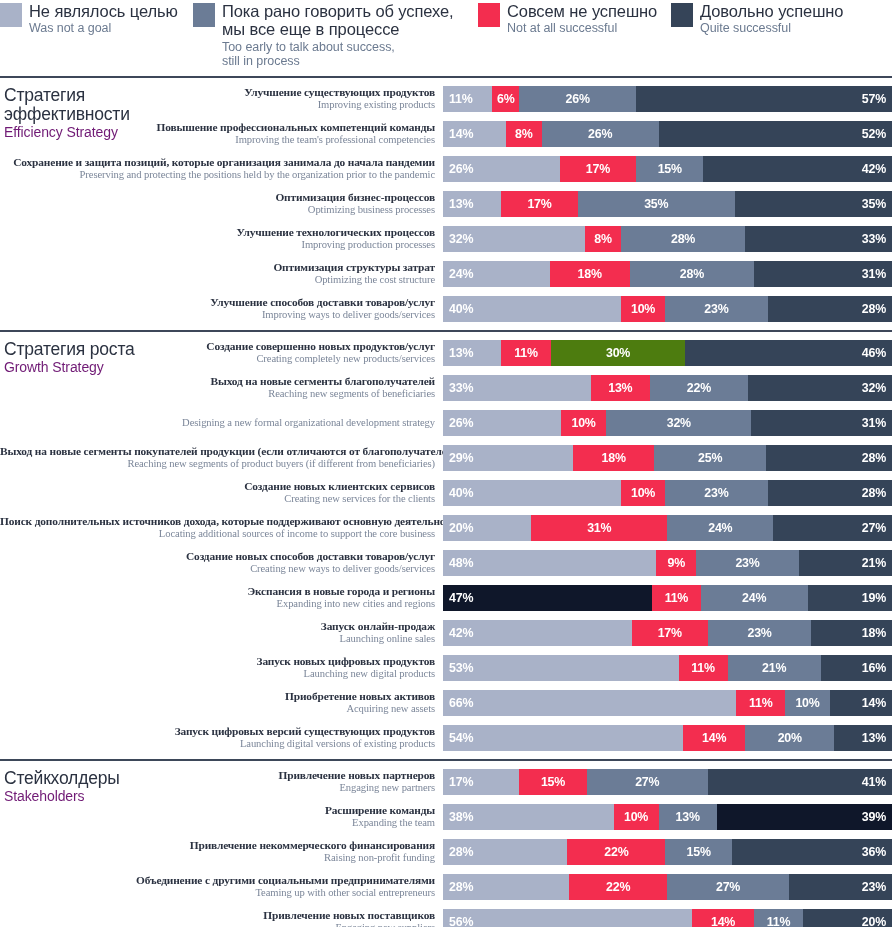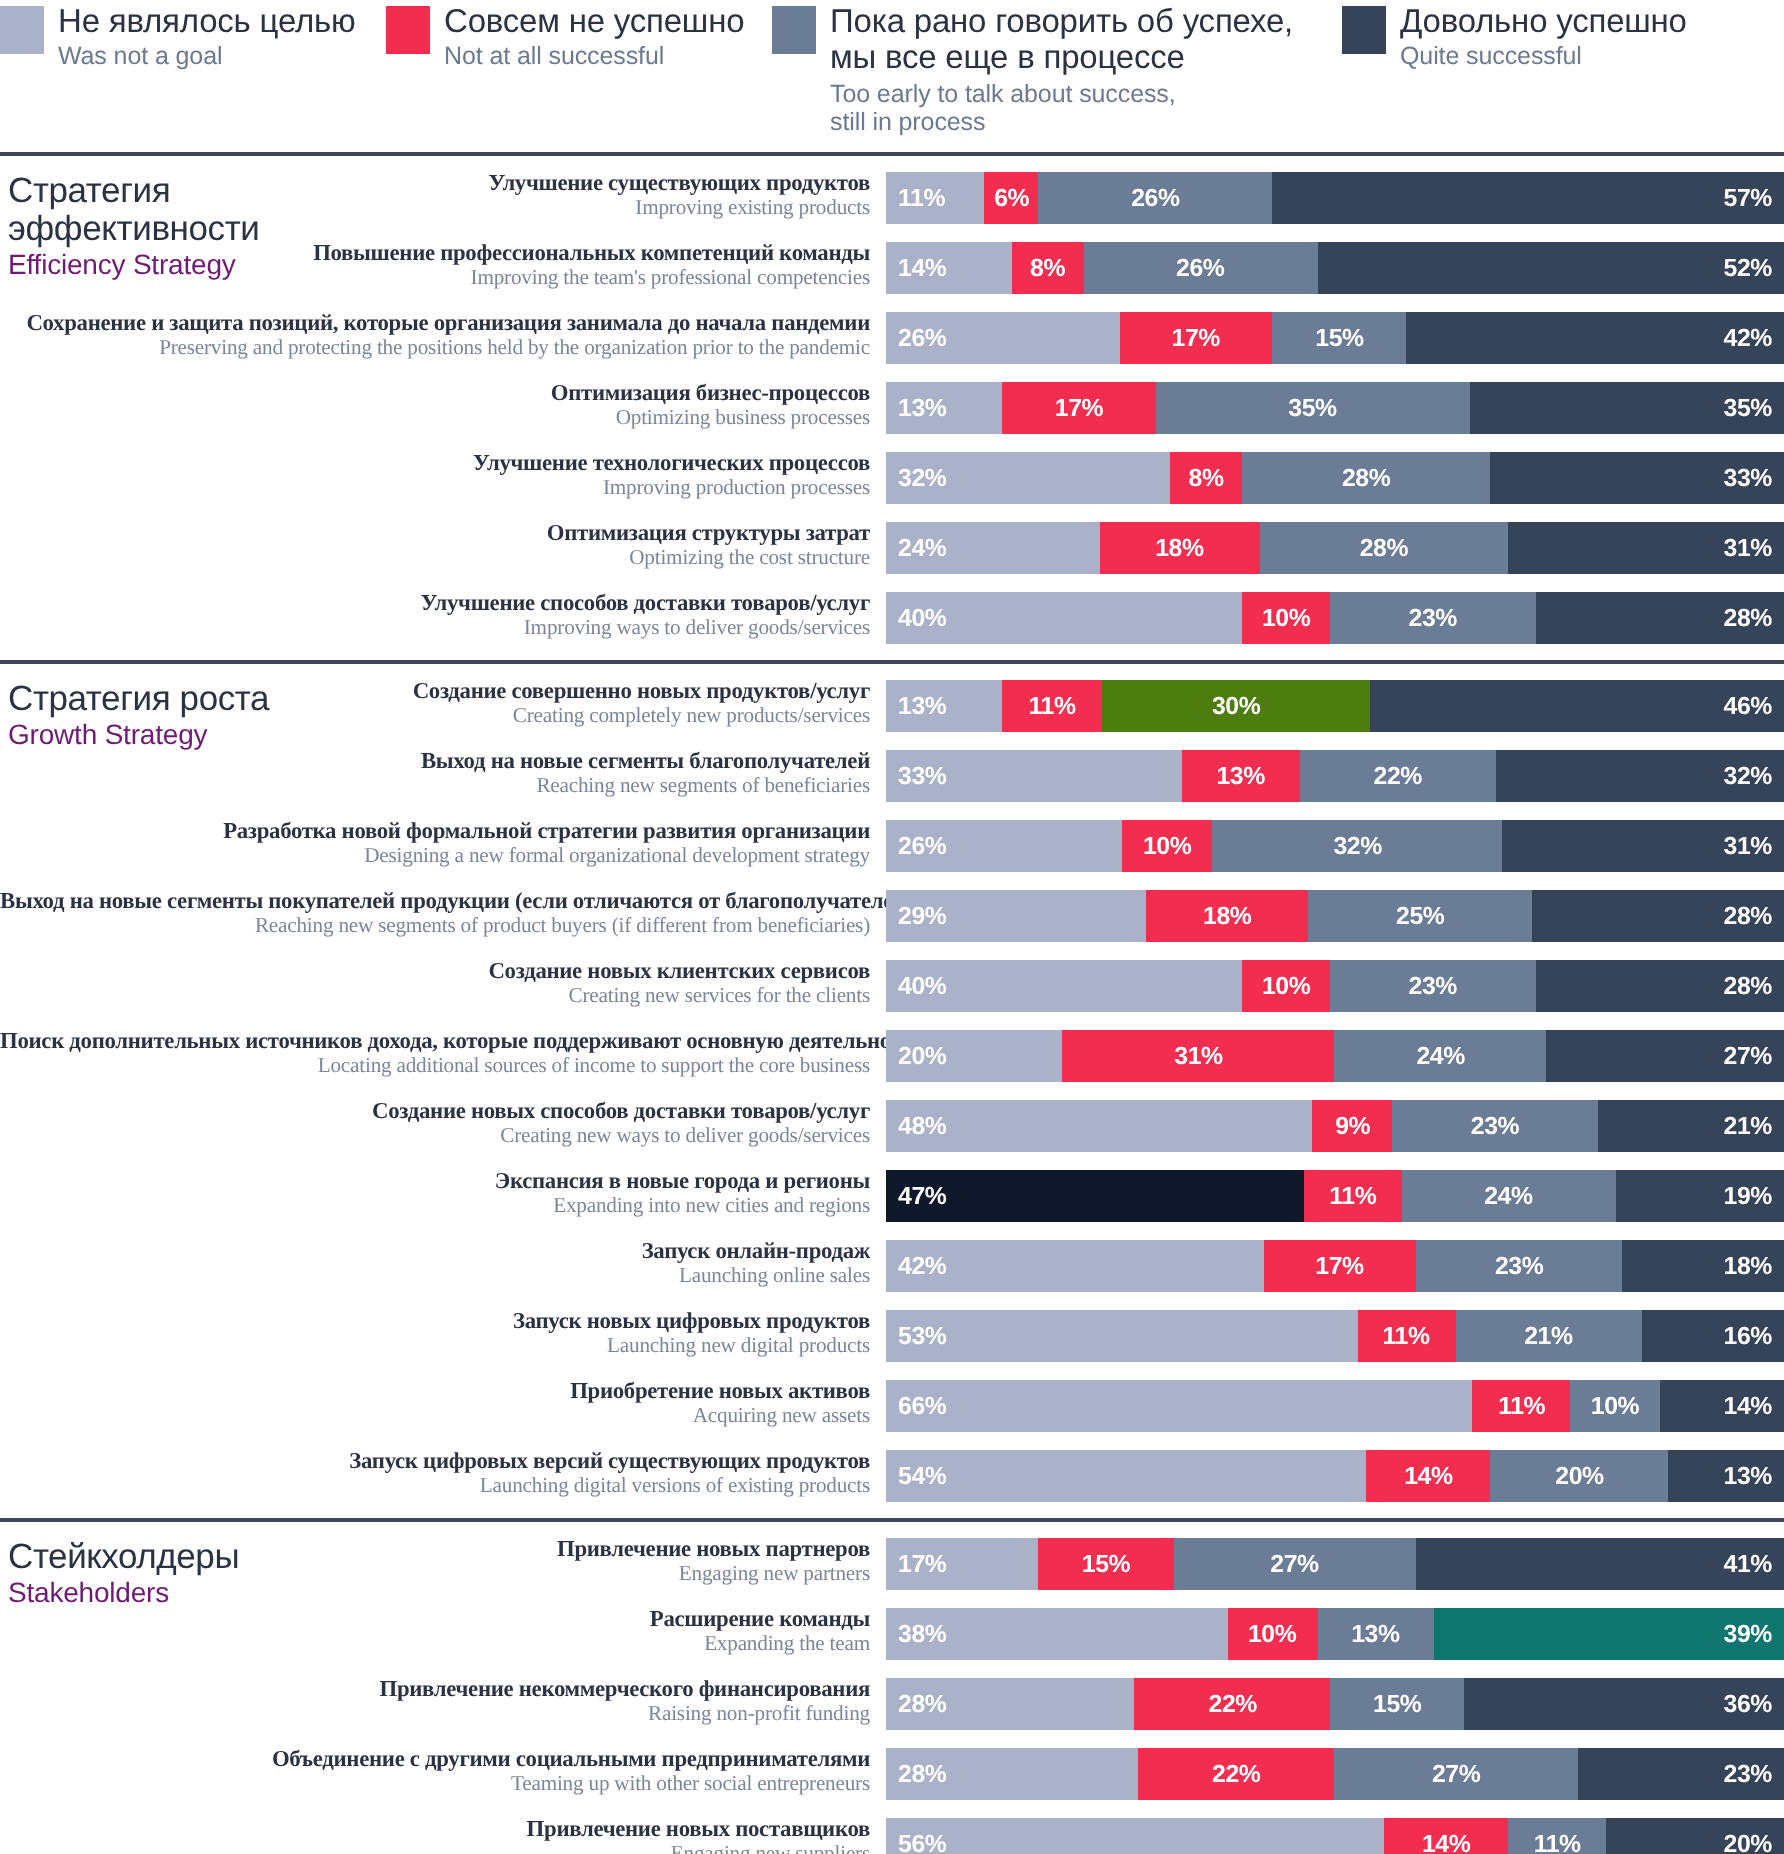--- a/index.html
+++ b/index.html
@@ -143,34 +143,34 @@
 <div id="page">
 
   <div class="legend" id="legend-root">
       <div class="legend-item i0">
         <div class="swatch" style="background: rgb(169, 178, 200);"></div>
         <div class="legend-text">
           <div class="legend-ru">Не являлось целью</div>
           <div class="legend-en">Was not a goal</div>
         </div>
       </div>
-      <div class="legend-item i1">
-        <div class="swatch" style="background: rgb(243, 45, 79);"></div>
-        <div class="legend-text">
-          <div class="legend-ru">Совсем не успешно</div>
-          <div class="legend-en">Not at all successful</div>
-        </div>
-      </div>
       <div class="legend-item i2">
         <div class="swatch" style="background: rgb(107, 124, 150);"></div>
         <div class="legend-text">
           <div class="legend-ru">Пока рано говорить об успехе,
 мы все еще в процессе</div>
           <div class="legend-en">Too early to talk about success,
 still in process</div>
+        </div>
+      </div>
+      <div class="legend-item i1">
+        <div class="swatch" style="background: rgb(243, 45, 79);"></div>
+        <div class="legend-text">
+          <div class="legend-ru">Совсем не успешно</div>
+          <div class="legend-en">Not at all successful</div>
         </div>
       </div>
       <div class="legend-item i3">
         <div class="swatch" style="background: rgb(53, 68, 88);"></div>
         <div class="legend-text">
           <div class="legend-ru">Довольно успешно</div>
           <div class="legend-en">Quite successful</div>
         </div>
       </div>
     </div>
@@ -296,21 +296,20 @@
             </div>
             <div class="bar">
               <div class="seg s0" style="background: rgb(169, 178, 200); flex: 0 0 33%;">33%</div>
               <div class="seg s1" style="background: rgb(243, 45, 79); flex: 0 0 13%;">13%</div>
               <div class="seg s2" style="background: rgb(107, 124, 150); flex: 0 0 22%;">22%</div>
               <div class="seg s3" style="background: rgb(53, 68, 88); flex: 0 0 32%;">32%</div>
             </div>
           </div>
           <div class="row">
             <div class="row-label">
-              <span class="ru">Разработка новой формальной стратегии развития организации</span>
               <span class="en">Designing a new formal organizational development strategy</span>
             </div>
             <div class="bar">
               <div class="seg s0" style="background: rgb(169, 178, 200); flex: 0 0 26.2626%;">26%</div>
               <div class="seg s1" style="background: rgb(243, 45, 79); flex: 0 0 10.101%;">10%</div>
               <div class="seg s2" style="background: rgb(107, 124, 150); flex: 0 0 32.3232%;">32%</div>
               <div class="seg s3" style="background: rgb(53, 68, 88); flex: 0 0 31.3131%;">31%</div>
             </div>
           </div>
           <div class="row">
@@ -444,21 +443,21 @@
           </div>
           <div class="row">
             <div class="row-label">
               <span class="ru">Расширение команды</span>
               <span class="en">Expanding the team</span>
             </div>
             <div class="bar">
               <div class="seg s0" style="background: rgb(169, 178, 200); flex: 0 0 38%;">38%</div>
               <div class="seg s1" style="background: rgb(243, 45, 79); flex: 0 0 10%;">10%</div>
               <div class="seg s2" style="background: rgb(107, 124, 150); flex: 0 0 13%;">13%</div>
-              <div class="seg s3" style="background: #0f766e; flex: 0 0 39%;">39%</div>
+              <div class="seg s3" style="background: #0f172a; flex: 0 0 39%;">39%</div>
             </div>
           </div>
           <div class="row">
             <div class="row-label">
               <span class="ru">Привлечение некоммерческого финансирования</span>
               <span class="en">Raising non-profit funding</span>
             </div>
             <div class="bar">
               <div class="seg s0" style="background: rgb(169, 178, 200); flex: 0 0 27.7228%;">28%</div>
               <div class="seg s1" style="background: rgb(243, 45, 79); flex: 0 0 21.7822%;">22%</div>

